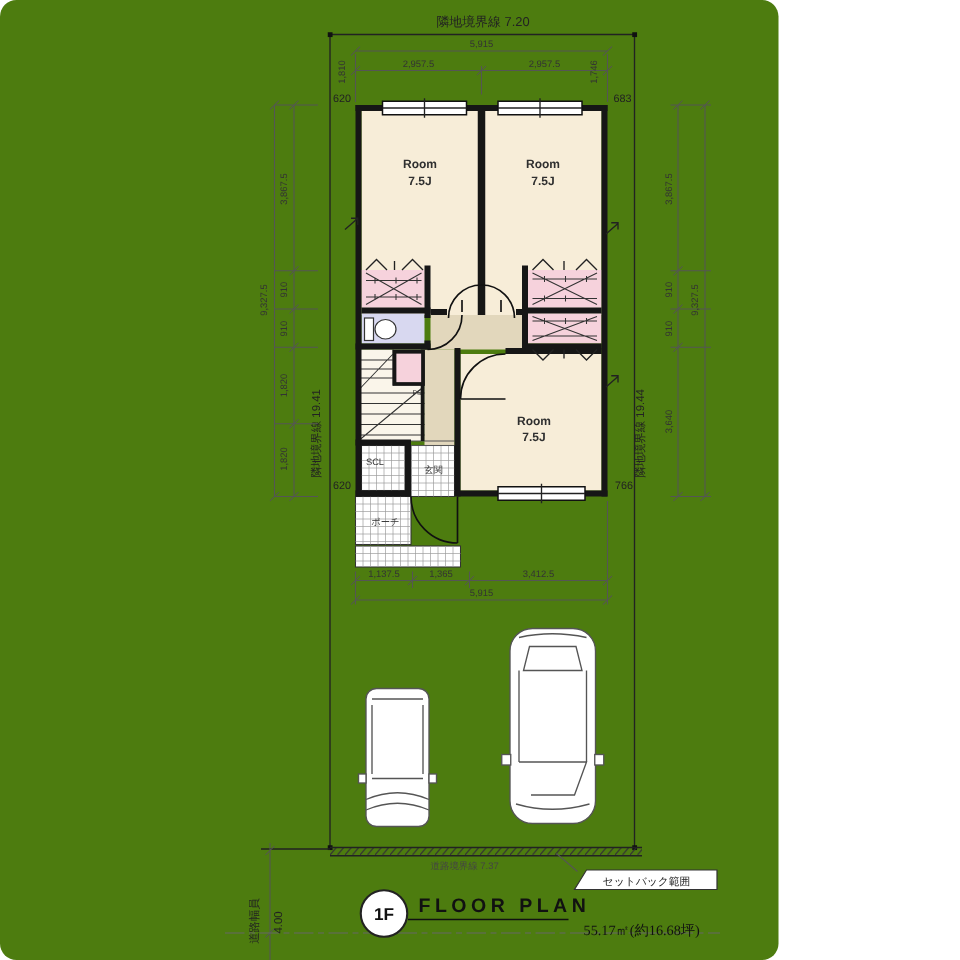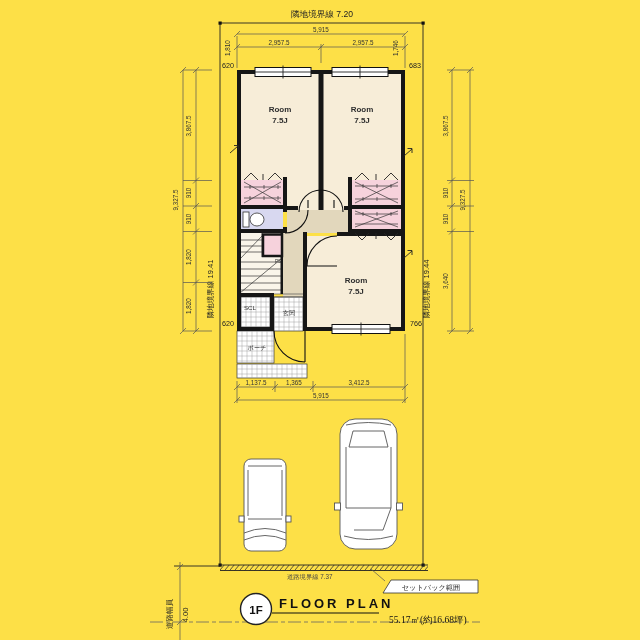--- a/index.html
+++ b/index.html
@@ -1,17 +1,17 @@
 <!DOCTYPE html>
 <html><head>
 <meta charset="utf-8">
 <style>
   html,body{margin:0;padding:0;background:#fff;}
-  .canvas{position:relative;width:640px;height:640px;background:#fde047;overflow:hidden;
-          font-family:"Liberation Sans",sans-serif;}
+  .canvas{position:relative;width:519px;height:640px;background:#4d7c0f;overflow:hidden;
+          font-family:"Liberation Sans",sans-serif;border-radius:11px;}
   svg{display:block;}
   
   .t-dim   {font:6.3px "Liberation Sans",sans-serif; fill:#333;}
   .t-dim7  {font:7.2px "Liberation Sans",sans-serif; fill:#222;}
   .t-jp    {font:8.6px "Liberation Sans",sans-serif; fill:#222;}
   .t-jpv   {font:7.6px "Liberation Sans",sans-serif; fill:#222;}
   .t-room  {font:bold 8px "Liberation Sans",sans-serif; fill:#2f2f2f;}
   .t-small {font:6.2px "Liberation Sans",sans-serif; fill:#333;}
   .t-tiny  {font:4.6px "Liberation Sans",sans-serif; fill:#333;}
   .t-road  {font:6.3px "Liberation Sans",sans-serif; fill:#444;}

